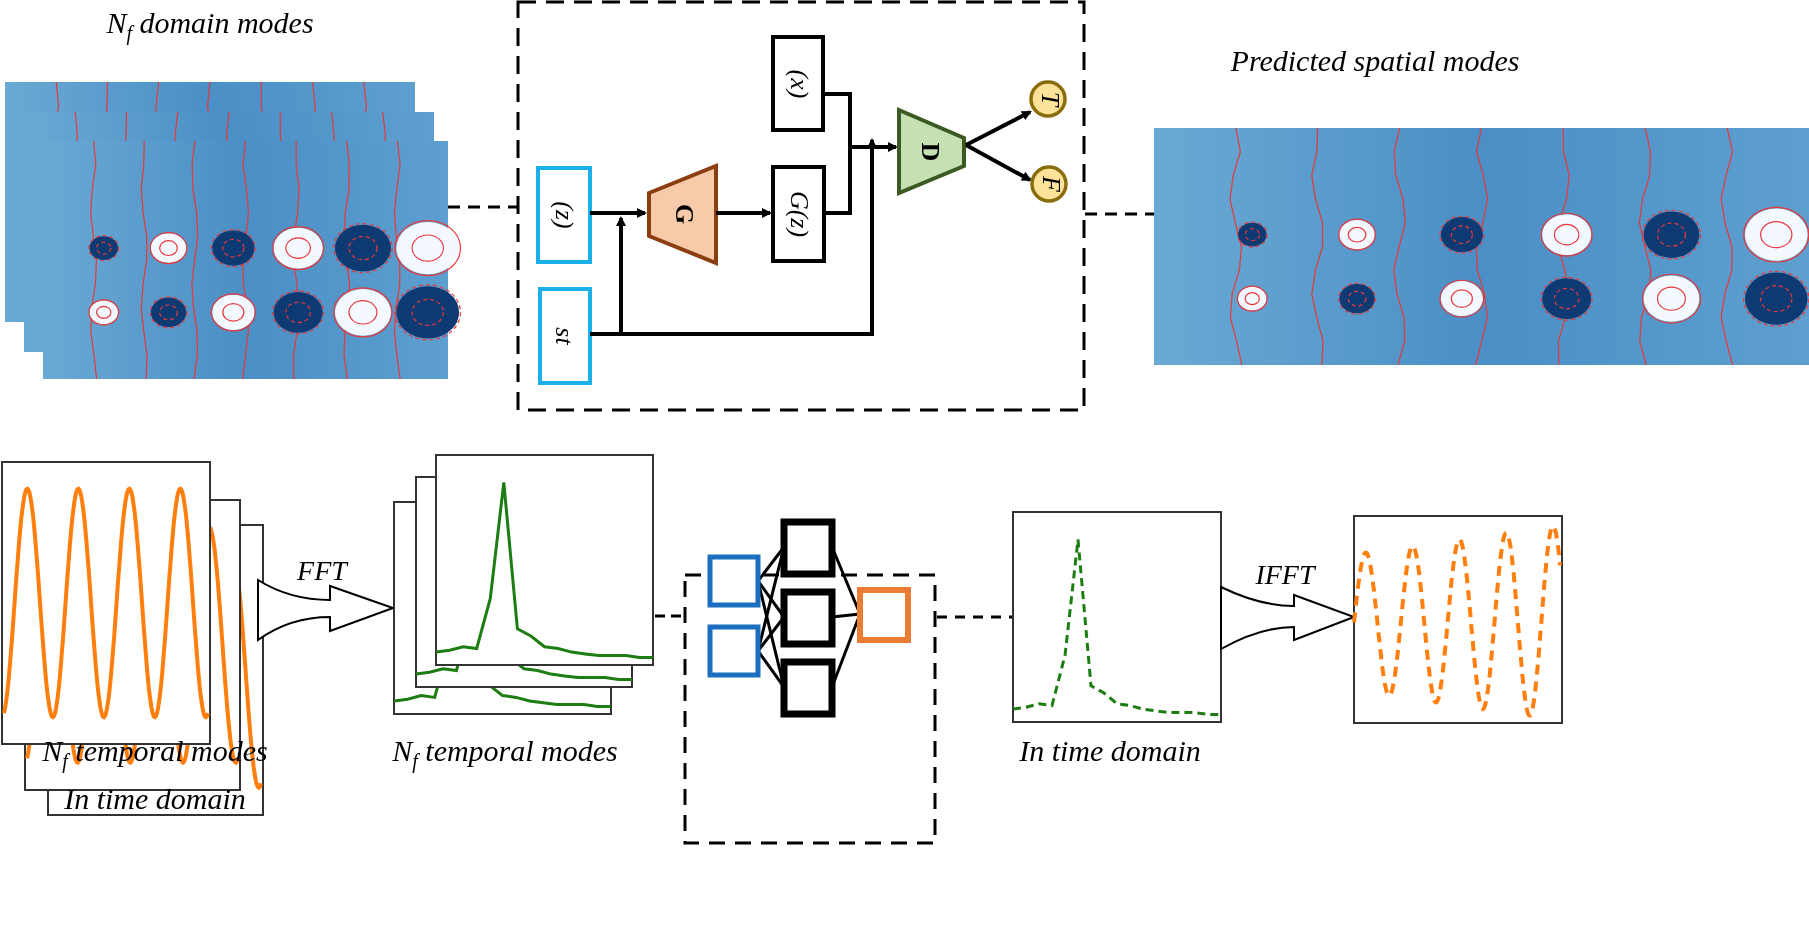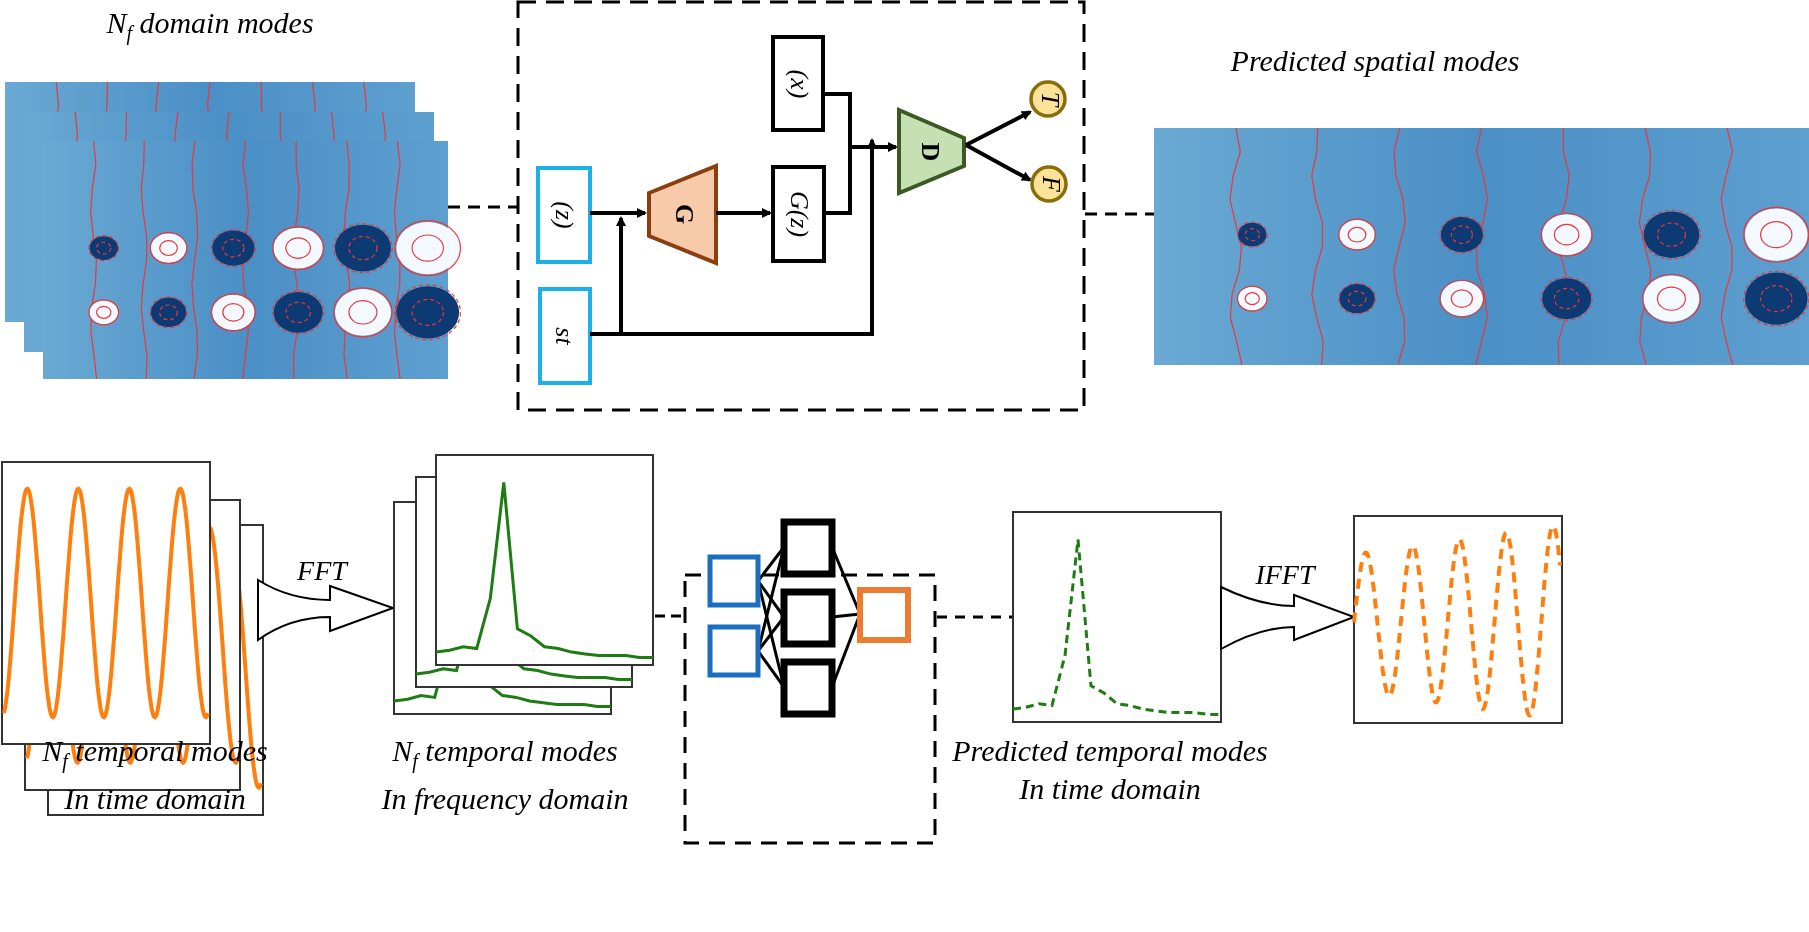--- a/index.html
+++ b/index.html
@@ -334,18 +334,16 @@
   <span>N</span><sub>f</sub><span> domain modes</span>
 </div>
 <div class="cap" style="left:1190px; top:42px; width:370px;">Predicted spatial modes</div>
 
 <div class="cap" style="left:0px; top:732px; width:310px;">
   <div><span>N</span><sub>f</sub><span> temporal modes</span></div>
   <div>In time domain</div>
 </div>
 <div class="cap" style="left:350px; top:732px; width:310px;">
   <div><span>N</span><sub>f</sub><span> temporal modes</span></div>
-  <div>In frequency domain</div>
 </div>
 <div class="cap" style="left:920px; top:732px; width:380px;">
-  <div>Predicted temporal modes</div>
   <div>In time domain</div>
 </div>
 
 </body></html>

